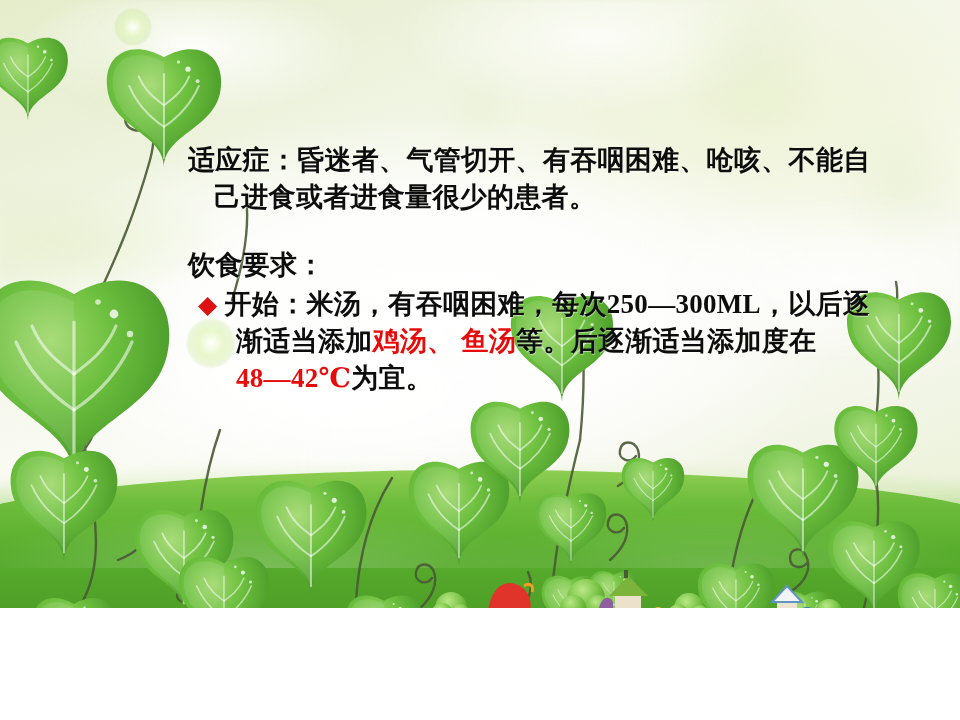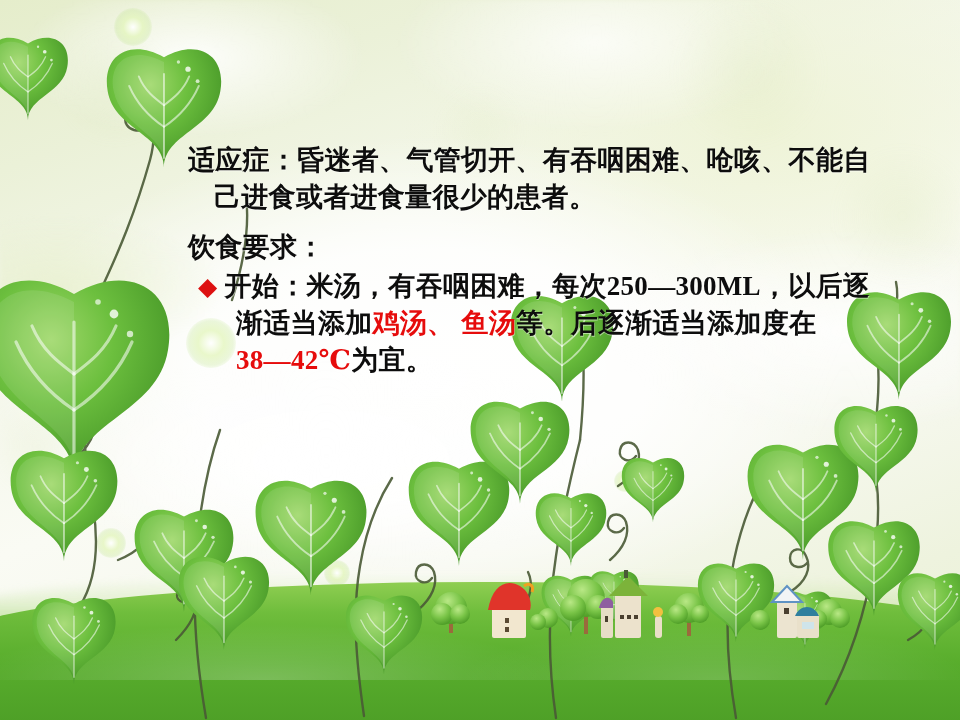--- a/index.html
+++ b/index.html
@@ -3,21 +3,21 @@
 <meta charset="utf-8">
 <style>
   html, body {
     margin: 0;
     padding: 0;
     background: #ffffff;
   }
   #slide {
     position: relative;
     width: 960px;
-    height: 720px;
+    height: 608px;
     overflow: hidden;
     font-family: "Liberation Serif", "DejaVu Serif", serif;
     background: #fef9c3;
   }
 
   
   .bg-base {
     position: absolute; inset: 0;
     background:
       radial-gradient(ellipse 62% 46% at 44% 52%, rgba(255,255,255,0.98) 0%, rgba(255,255,255,0.85) 38%, rgba(255,255,255,0.0) 72%),
@@ -114,21 +114,21 @@
     text-shadow: 0.5px 0.5px 0 rgba(255,255,255,.5);
   }
   .para {
     margin: 0 0 2px 0;
     text-indent: 0;
   }
   .para.hang {
     padding-left: 26px;
     text-indent: -26px;
   }
-  .para.gap { margin-top: 13px; }
+  .para.gap { margin-top: 31px; }
   .bullet-para {
     margin: 0;
     padding-left: 48px;
     text-indent: -38px;
   }
   .diamond {
     color: #dd1111;
     font-size: 25px;
     padding-right: 7px;
     text-shadow: none;
@@ -304,16 +304,16 @@
   </svg>
 
   <div class="title"></div>
 
   <div class="body-block">
 
     <p class="para hang"><span>适应症：</span><span>昏迷者、气管切开、有吞咽困难、呛咳、</span><span>不能自己进食或者进食量很少的患者。</span></p>
 
     <p class="para gap">饮食要求：</p>
 
-    <p class="bullet-para"><span class="diamond">◆</span><span>开始：米汤，有吞咽困难，每次250—300ML，以</span><span>后逐渐适当添加</span><span class="red nowrap">鸡汤、 鱼汤</span><span>等。后逐渐适当添加</span><span>度在</span><span class="red nowrap">38—42℃</span><span>为宜。</span></p>
+    <p class="bullet-para"><span class="diamond">◆</span><span>开始：米汤，有吞咽困难，每次250—300ML，以</span><span>后逐渐适当添加</span><span class="red nowrap">鸡汤、 鱼汤</span><span>等。后逐渐适当添加</span><span>度在</span><span class="red nowrap">48—42℃</span><span>为宜。</span></p>
 
   </div>
 </div>
 
 </body></html>

